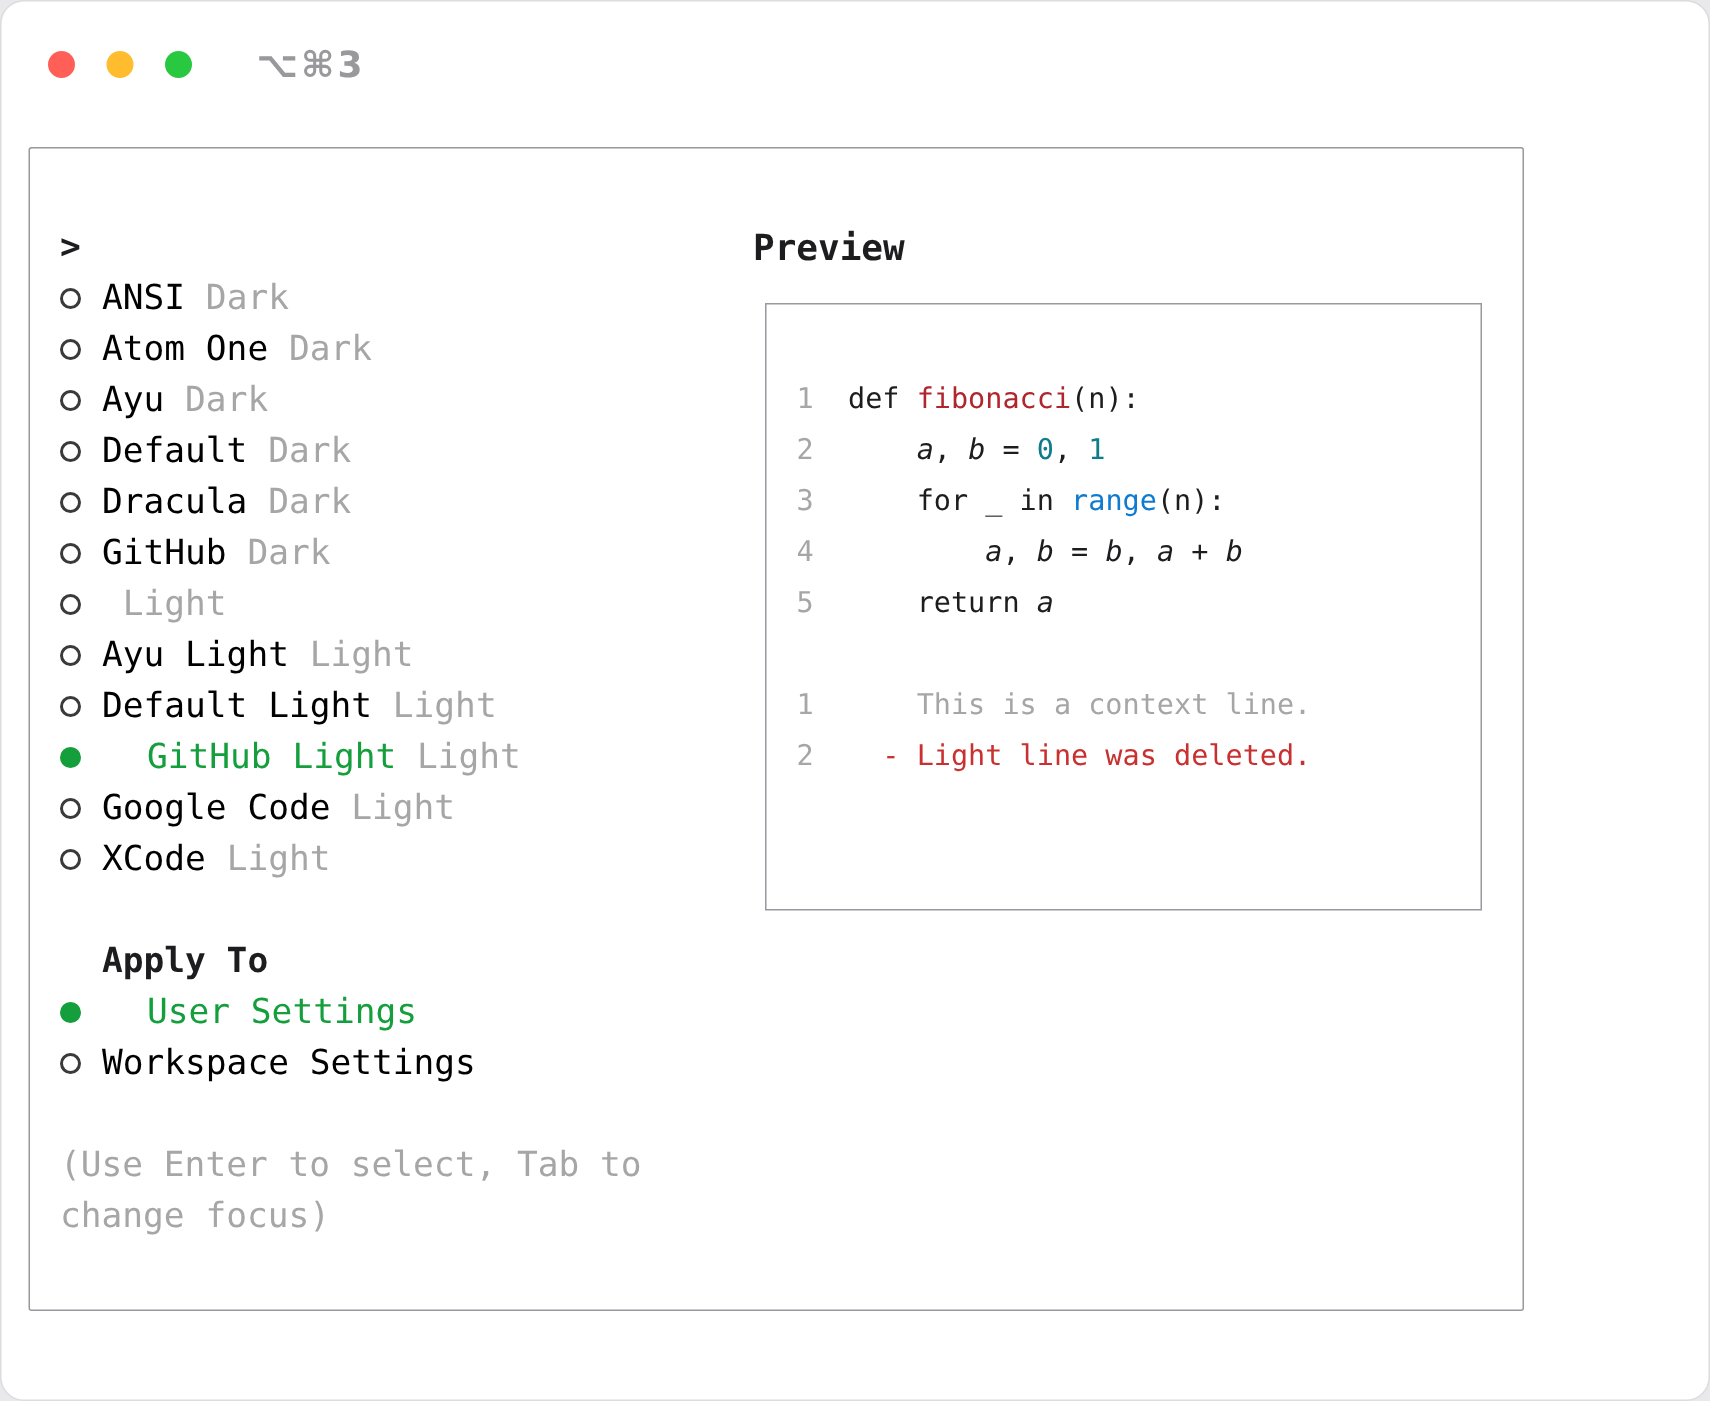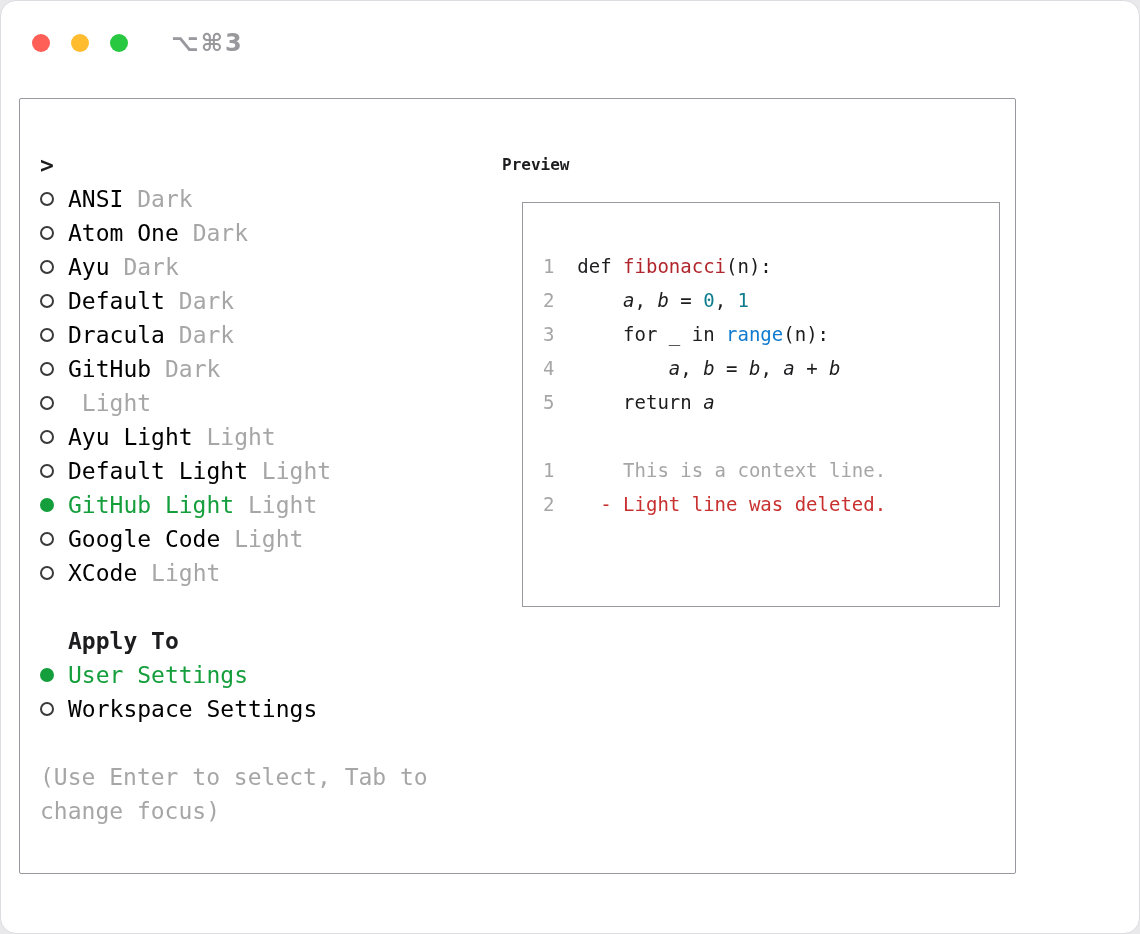--- a/index.html
+++ b/index.html
@@ -46,28 +46,28 @@
   .marker { width: 28px; flex: none; height: 34px; display: inline-flex; align-items: center; }
   .prompt { font-weight: 700; color: #1d1d1f; }
   .bold { font-weight: 700; }
   .radio {
     width: 14px; height: 14px; border-radius: 50%;
     border: 2px solid #3a3a3c; background: transparent;
   }
   .radio.on { border-color: var(--accent-green); background: var(--accent-green); }
   .variant { color: var(--muted-gray); text-align: center; }
   .item .name { color: #000000; }
-  .item.selected .name { color: var(--accent-green); }
+  .item.selected .name { color: var(--accent-green); margin-left: 30px; }
   .spacer { height: 34px; }
   .hint { color: var(--muted-gray); width: 420px; }
   
   .right-col { position: absolute; left: 482px; top: 49px; }
-  .preview-title { font-size: 16px; line-height: 34px; font-weight: 700; color: #1d1d1f; white-space: pre; }
+  .preview-title { font-size: 24px; line-height: 34px; font-weight: 700; color: #1d1d1f; white-space: pre; }
   .preview-box {
-    position: absolute; left: 20px; top: 54px;
+    position: absolute; left: 8px; top: 54px;
     width: 478px; height: 405px;
     border: 1.5px solid #98989e;
     padding: 46px 0 0 20px;
     font-size: 19px; line-height: 34px;
     background: #ffffff;
   }
   .code-line { white-space: pre; min-height: 34px; color: #1d1d1f; }
   .seg-ln  { color: var(--muted-gray); }
   .seg-p   { color: #1d1d1f; }
   .seg-fn  { color: var(--function-red); }

